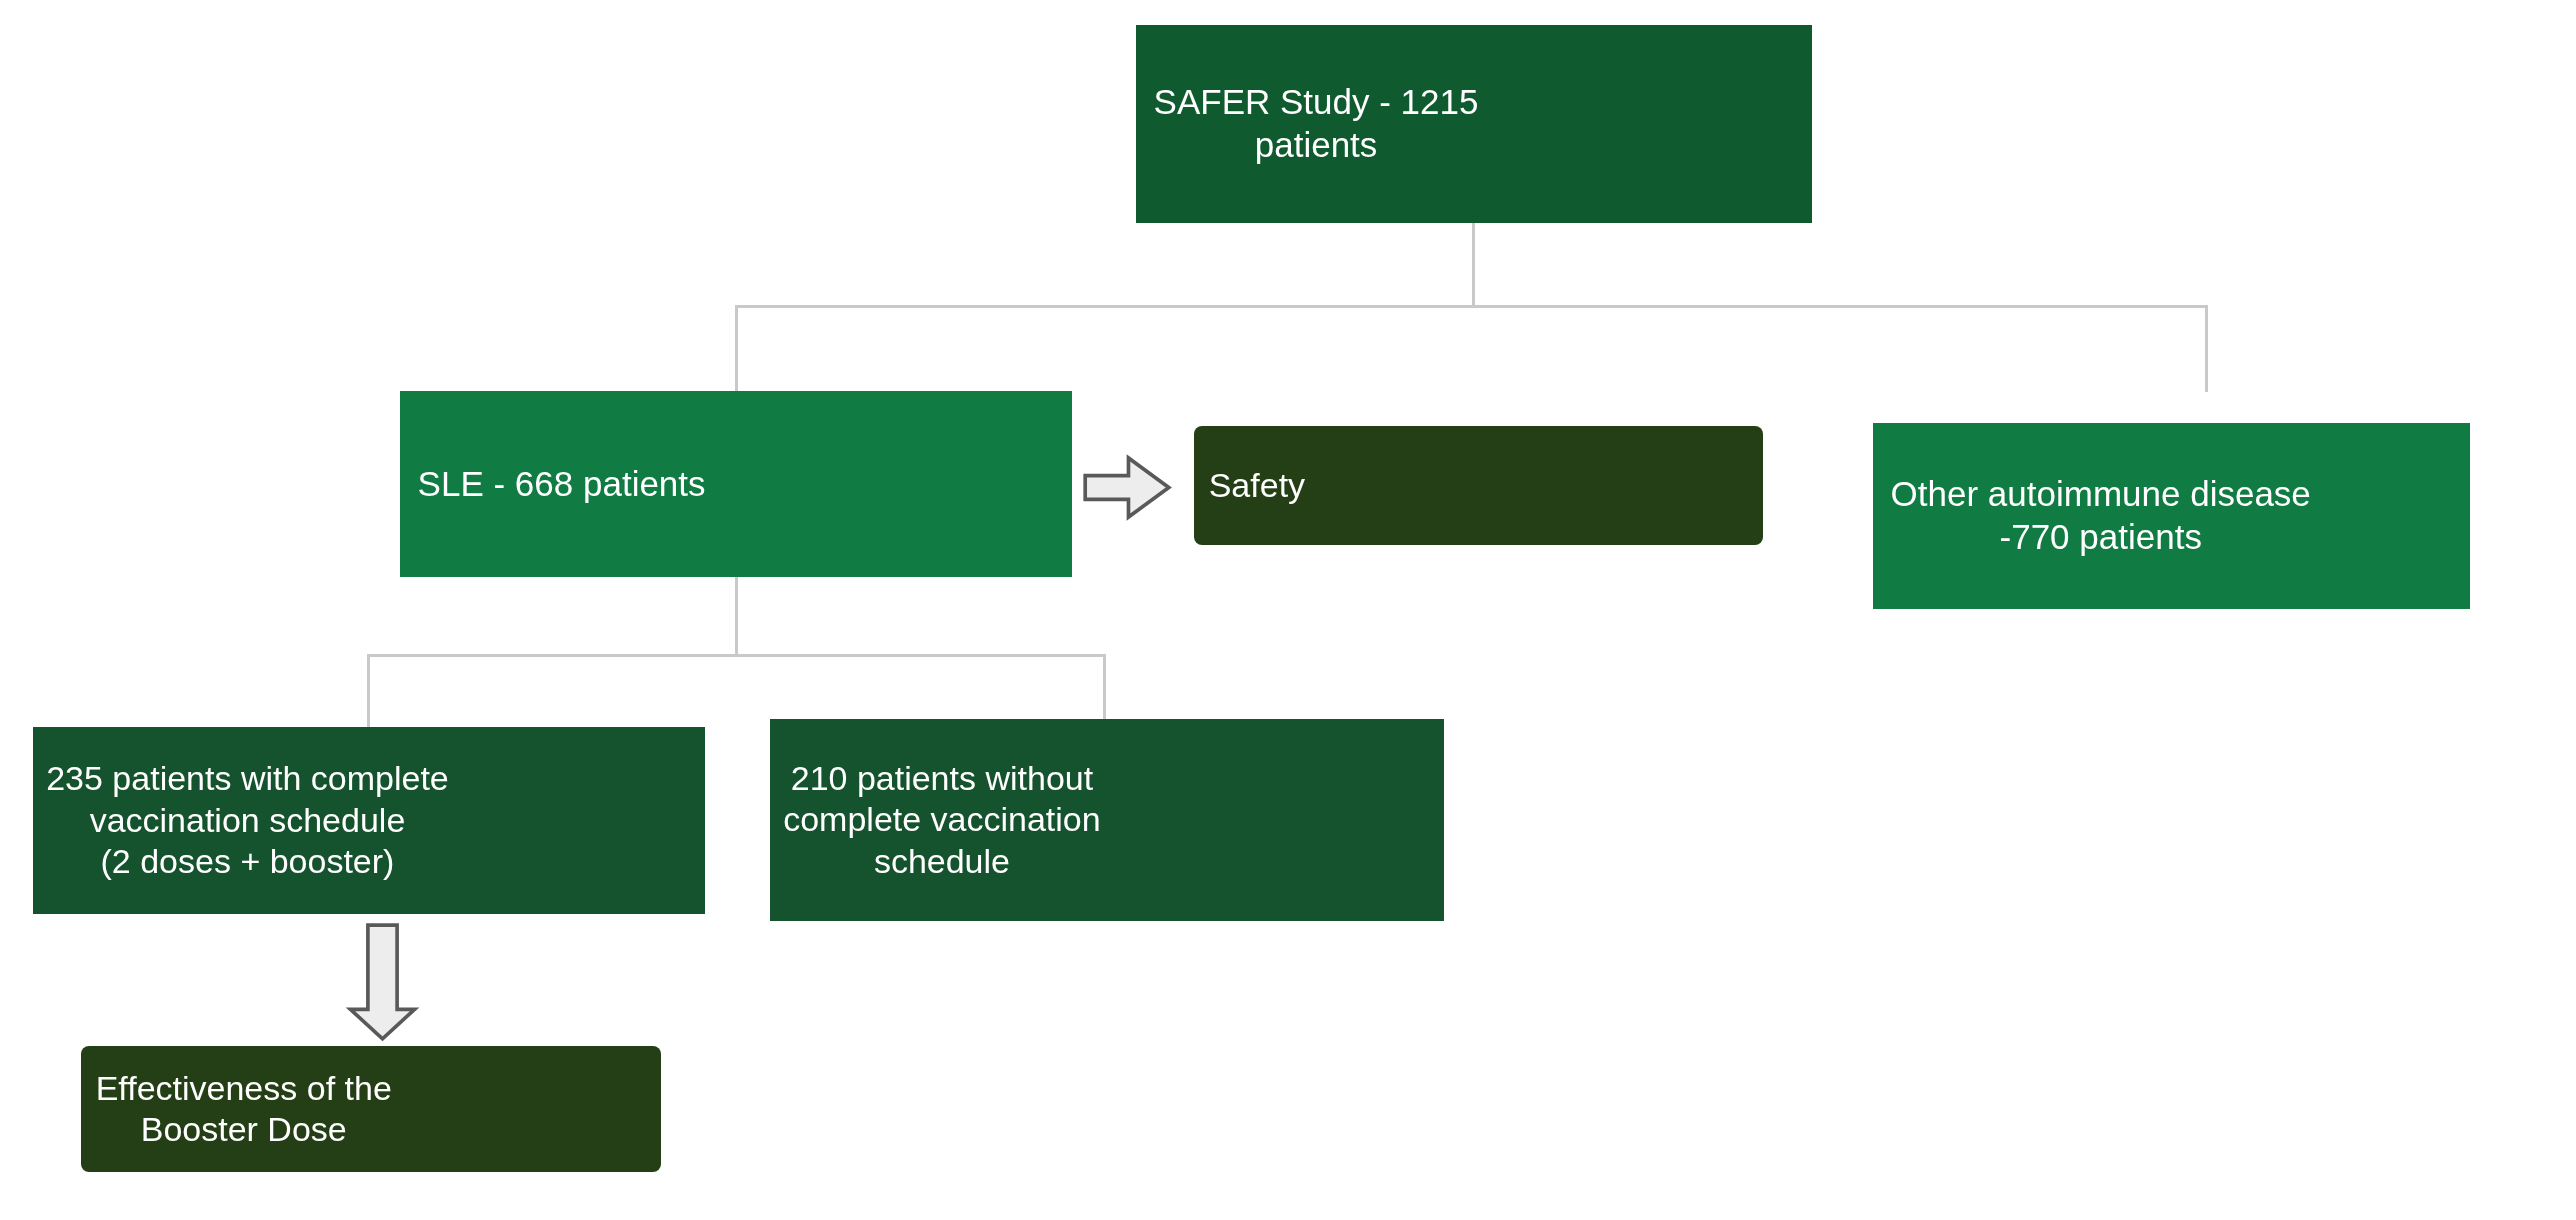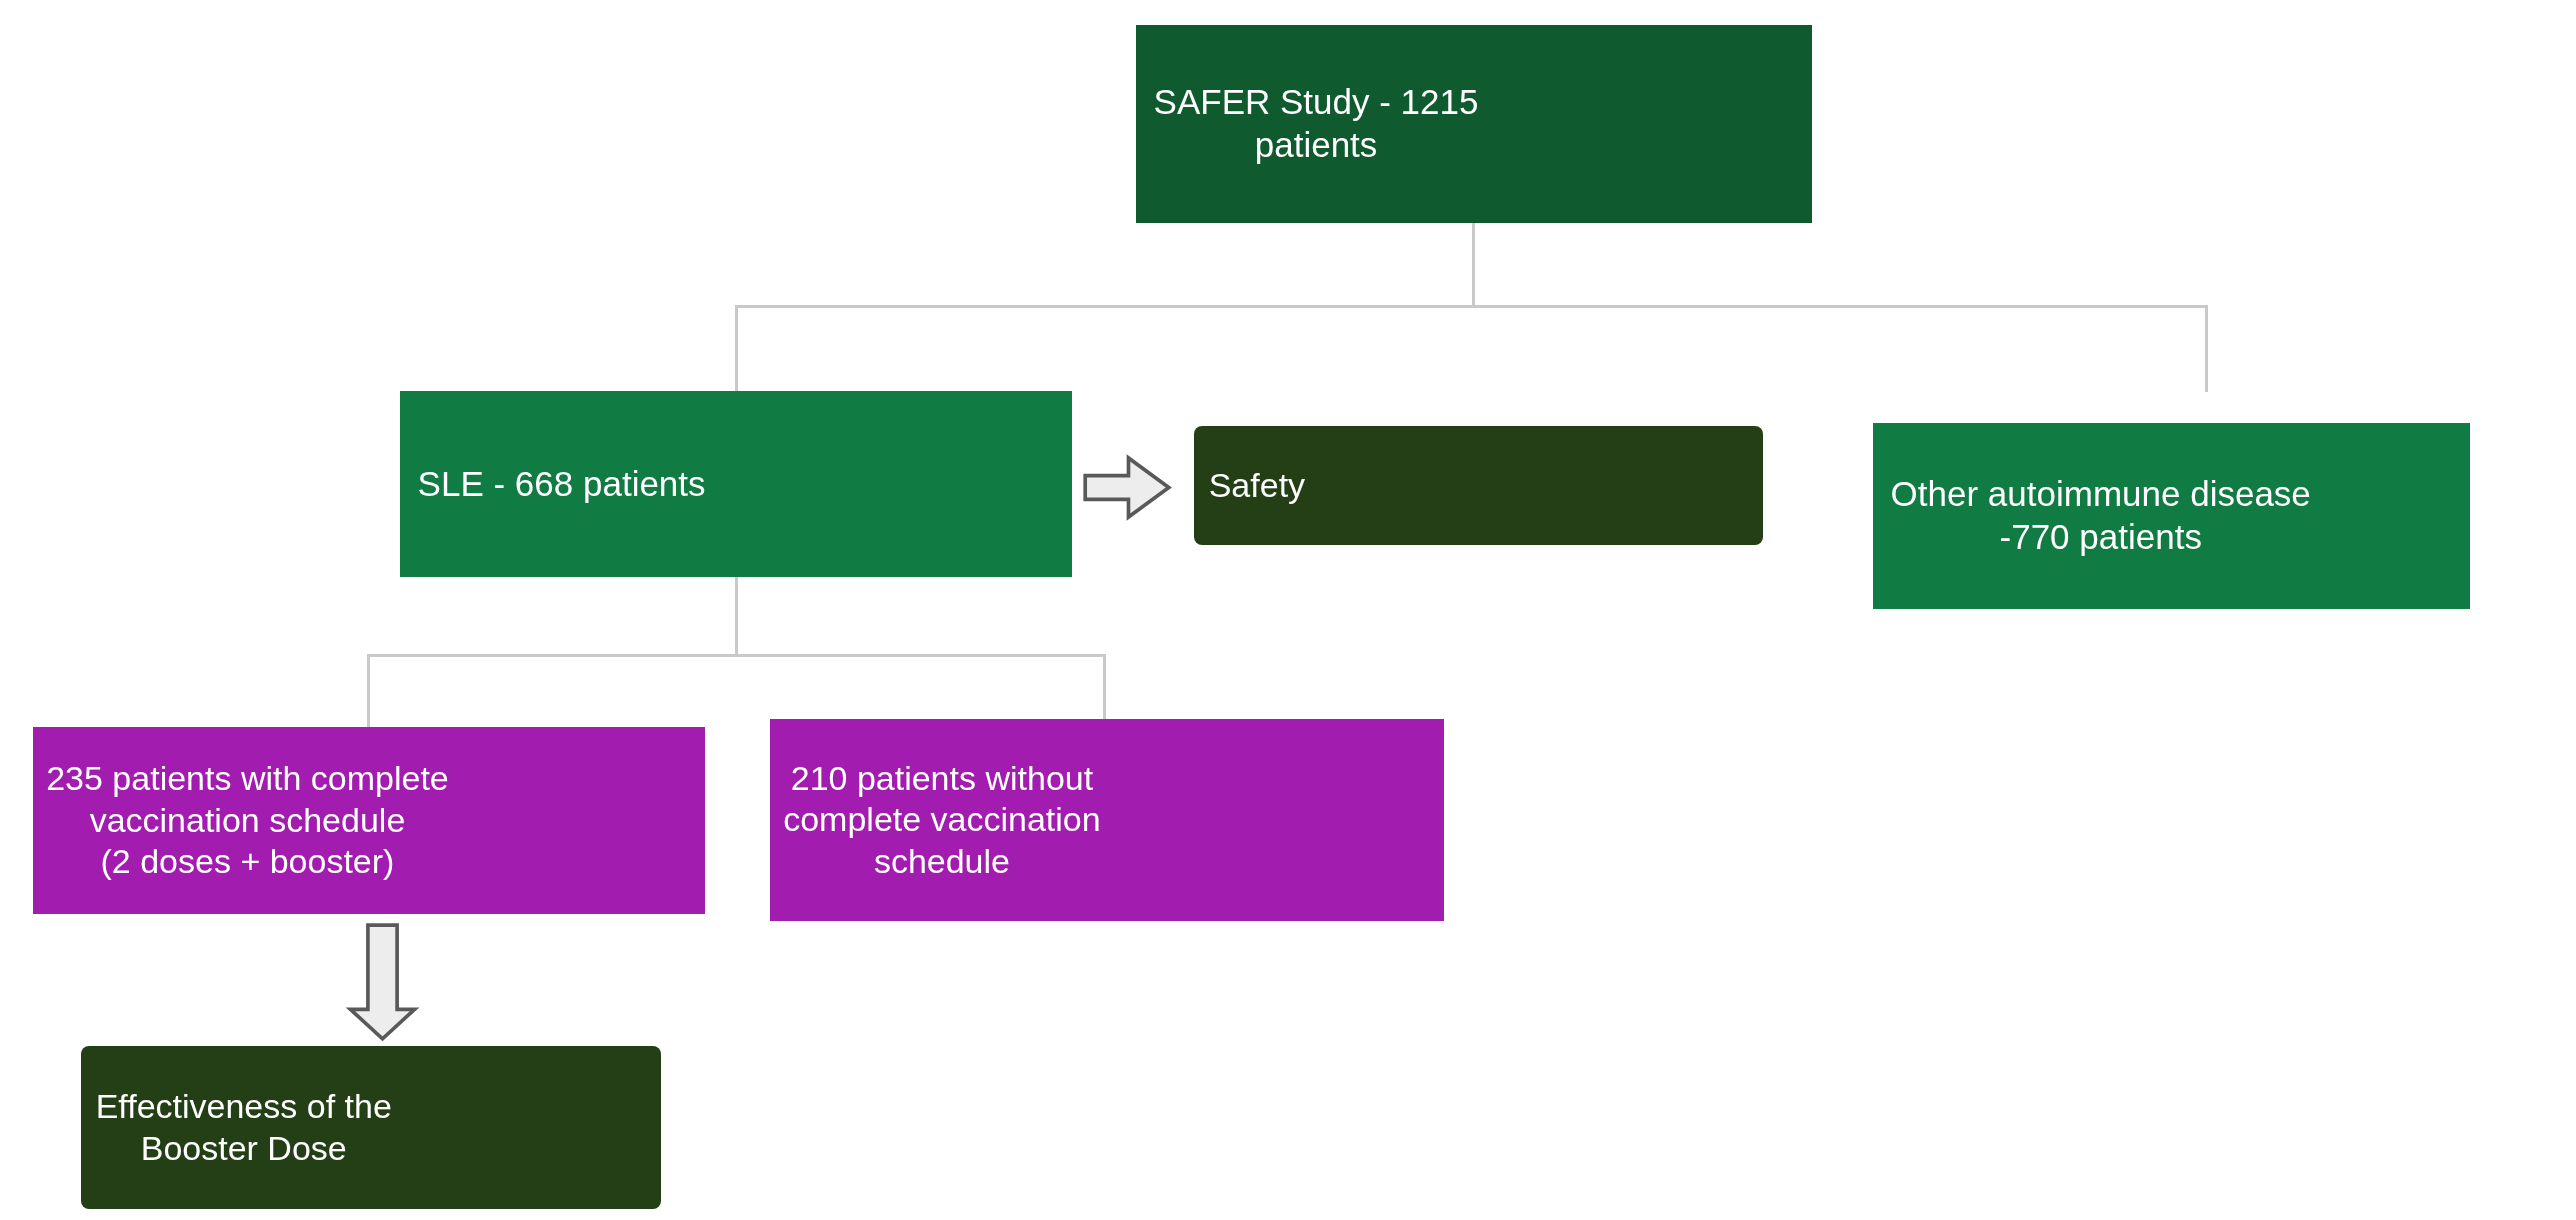--- a/index.html
+++ b/index.html
@@ -33,21 +33,21 @@
     background: #0f5a2e;
     font-size: 35px;
     padding: 4.4px 17.6px;
   }
   .node-branch {
     background: #107b42;
     font-size: 35px;
     padding: 4.4px 17.6px;
   }
   .node-leaf {
-    background: #a21caf;
+    background: #14532d;
     font-size: 34px;
     padding: 4.4px 13.2px;
   }
   .node-outcome {
     background: #243f15;
     border-radius: 8px;
     font-size: 34px;
     padding: 4.4px 14.7px;
   }
   
@@ -120,19 +120,19 @@
 complete vaccination
 schedule</span>
   </div>
 
   <div class="block-arrow" style="left:346px; top:923px; width:73px; height:118px;">
     <svg viewBox="0 0 100 160" preserveAspectRatio="none">
       <polygon points="30,3 70,3 70,117 94,117 50,157 6,117 30,117" fill="#ededed" stroke="#595959" stroke-width="5" stroke-linejoin="miter"></polygon>
     </svg>
   </div>
 
-  <div class="node node-outcome" style="left:81px; top:1046px; width:580px; height:163px;">
+  <div class="node node-outcome" style="left:81px; top:1046px; width:580px; height:126px;">
     <span>Effectiveness of the
 Booster Dose</span>
   </div>
 
 </div>
 
 
 </body></html>

